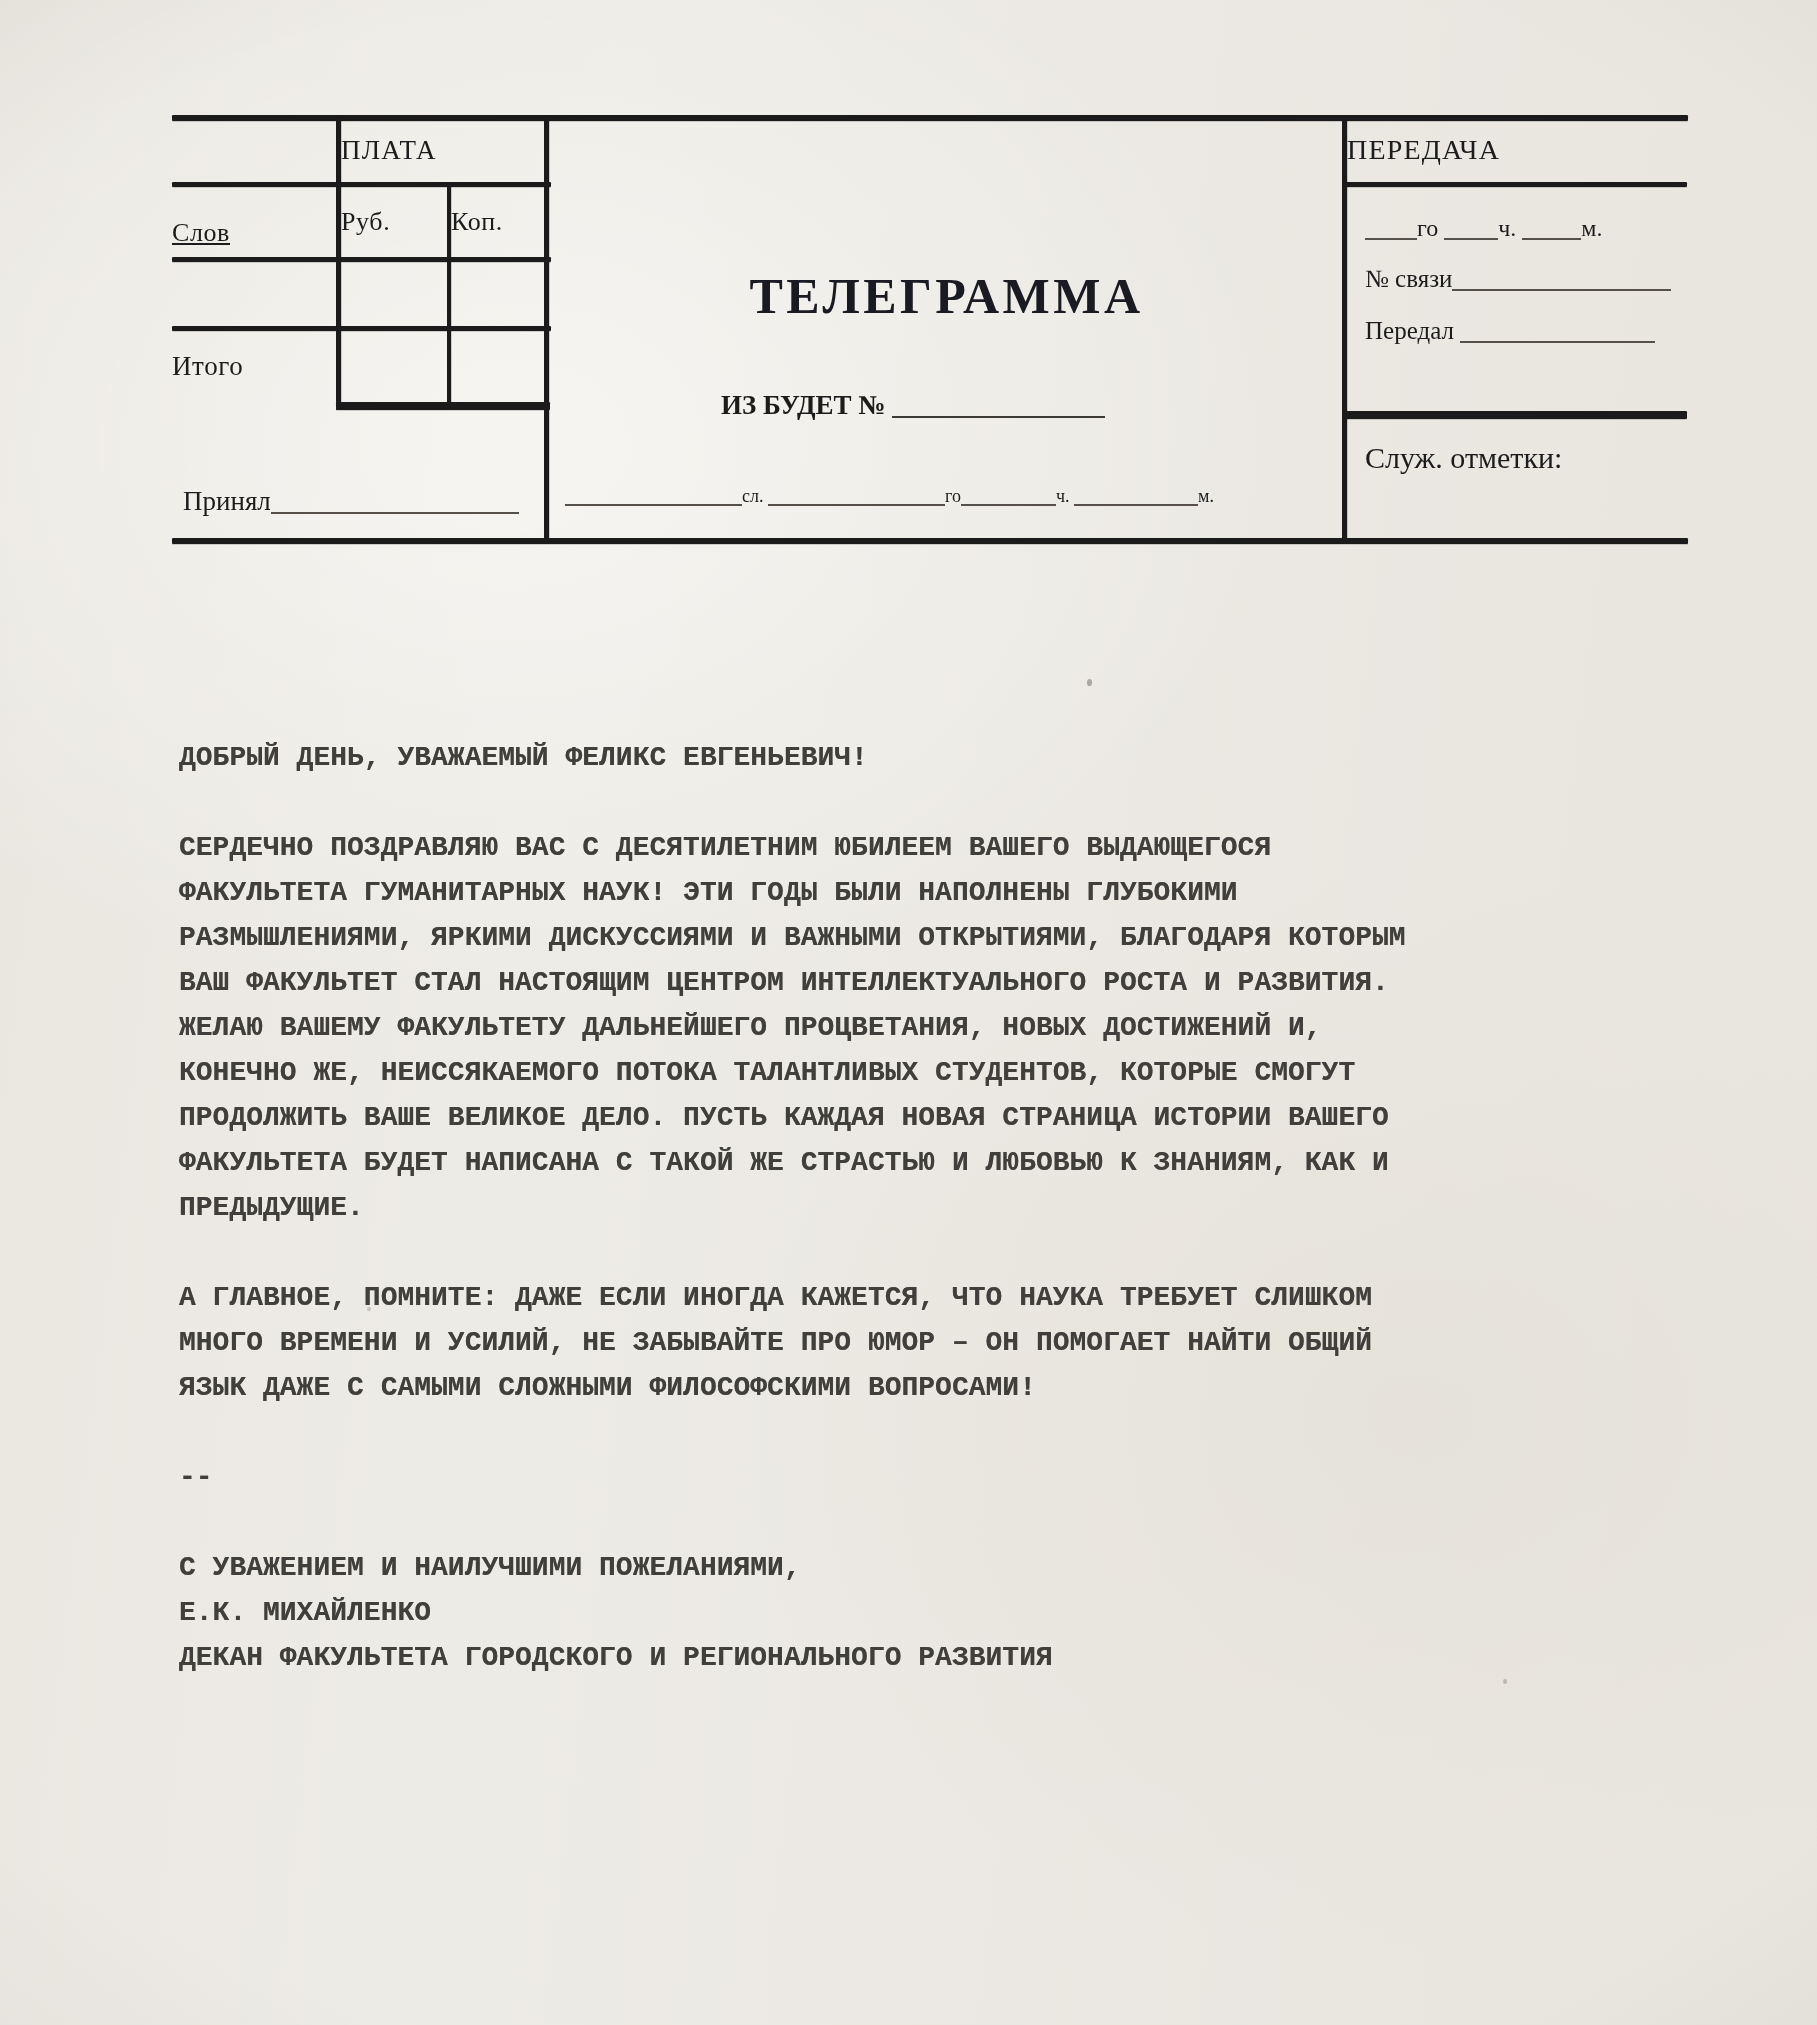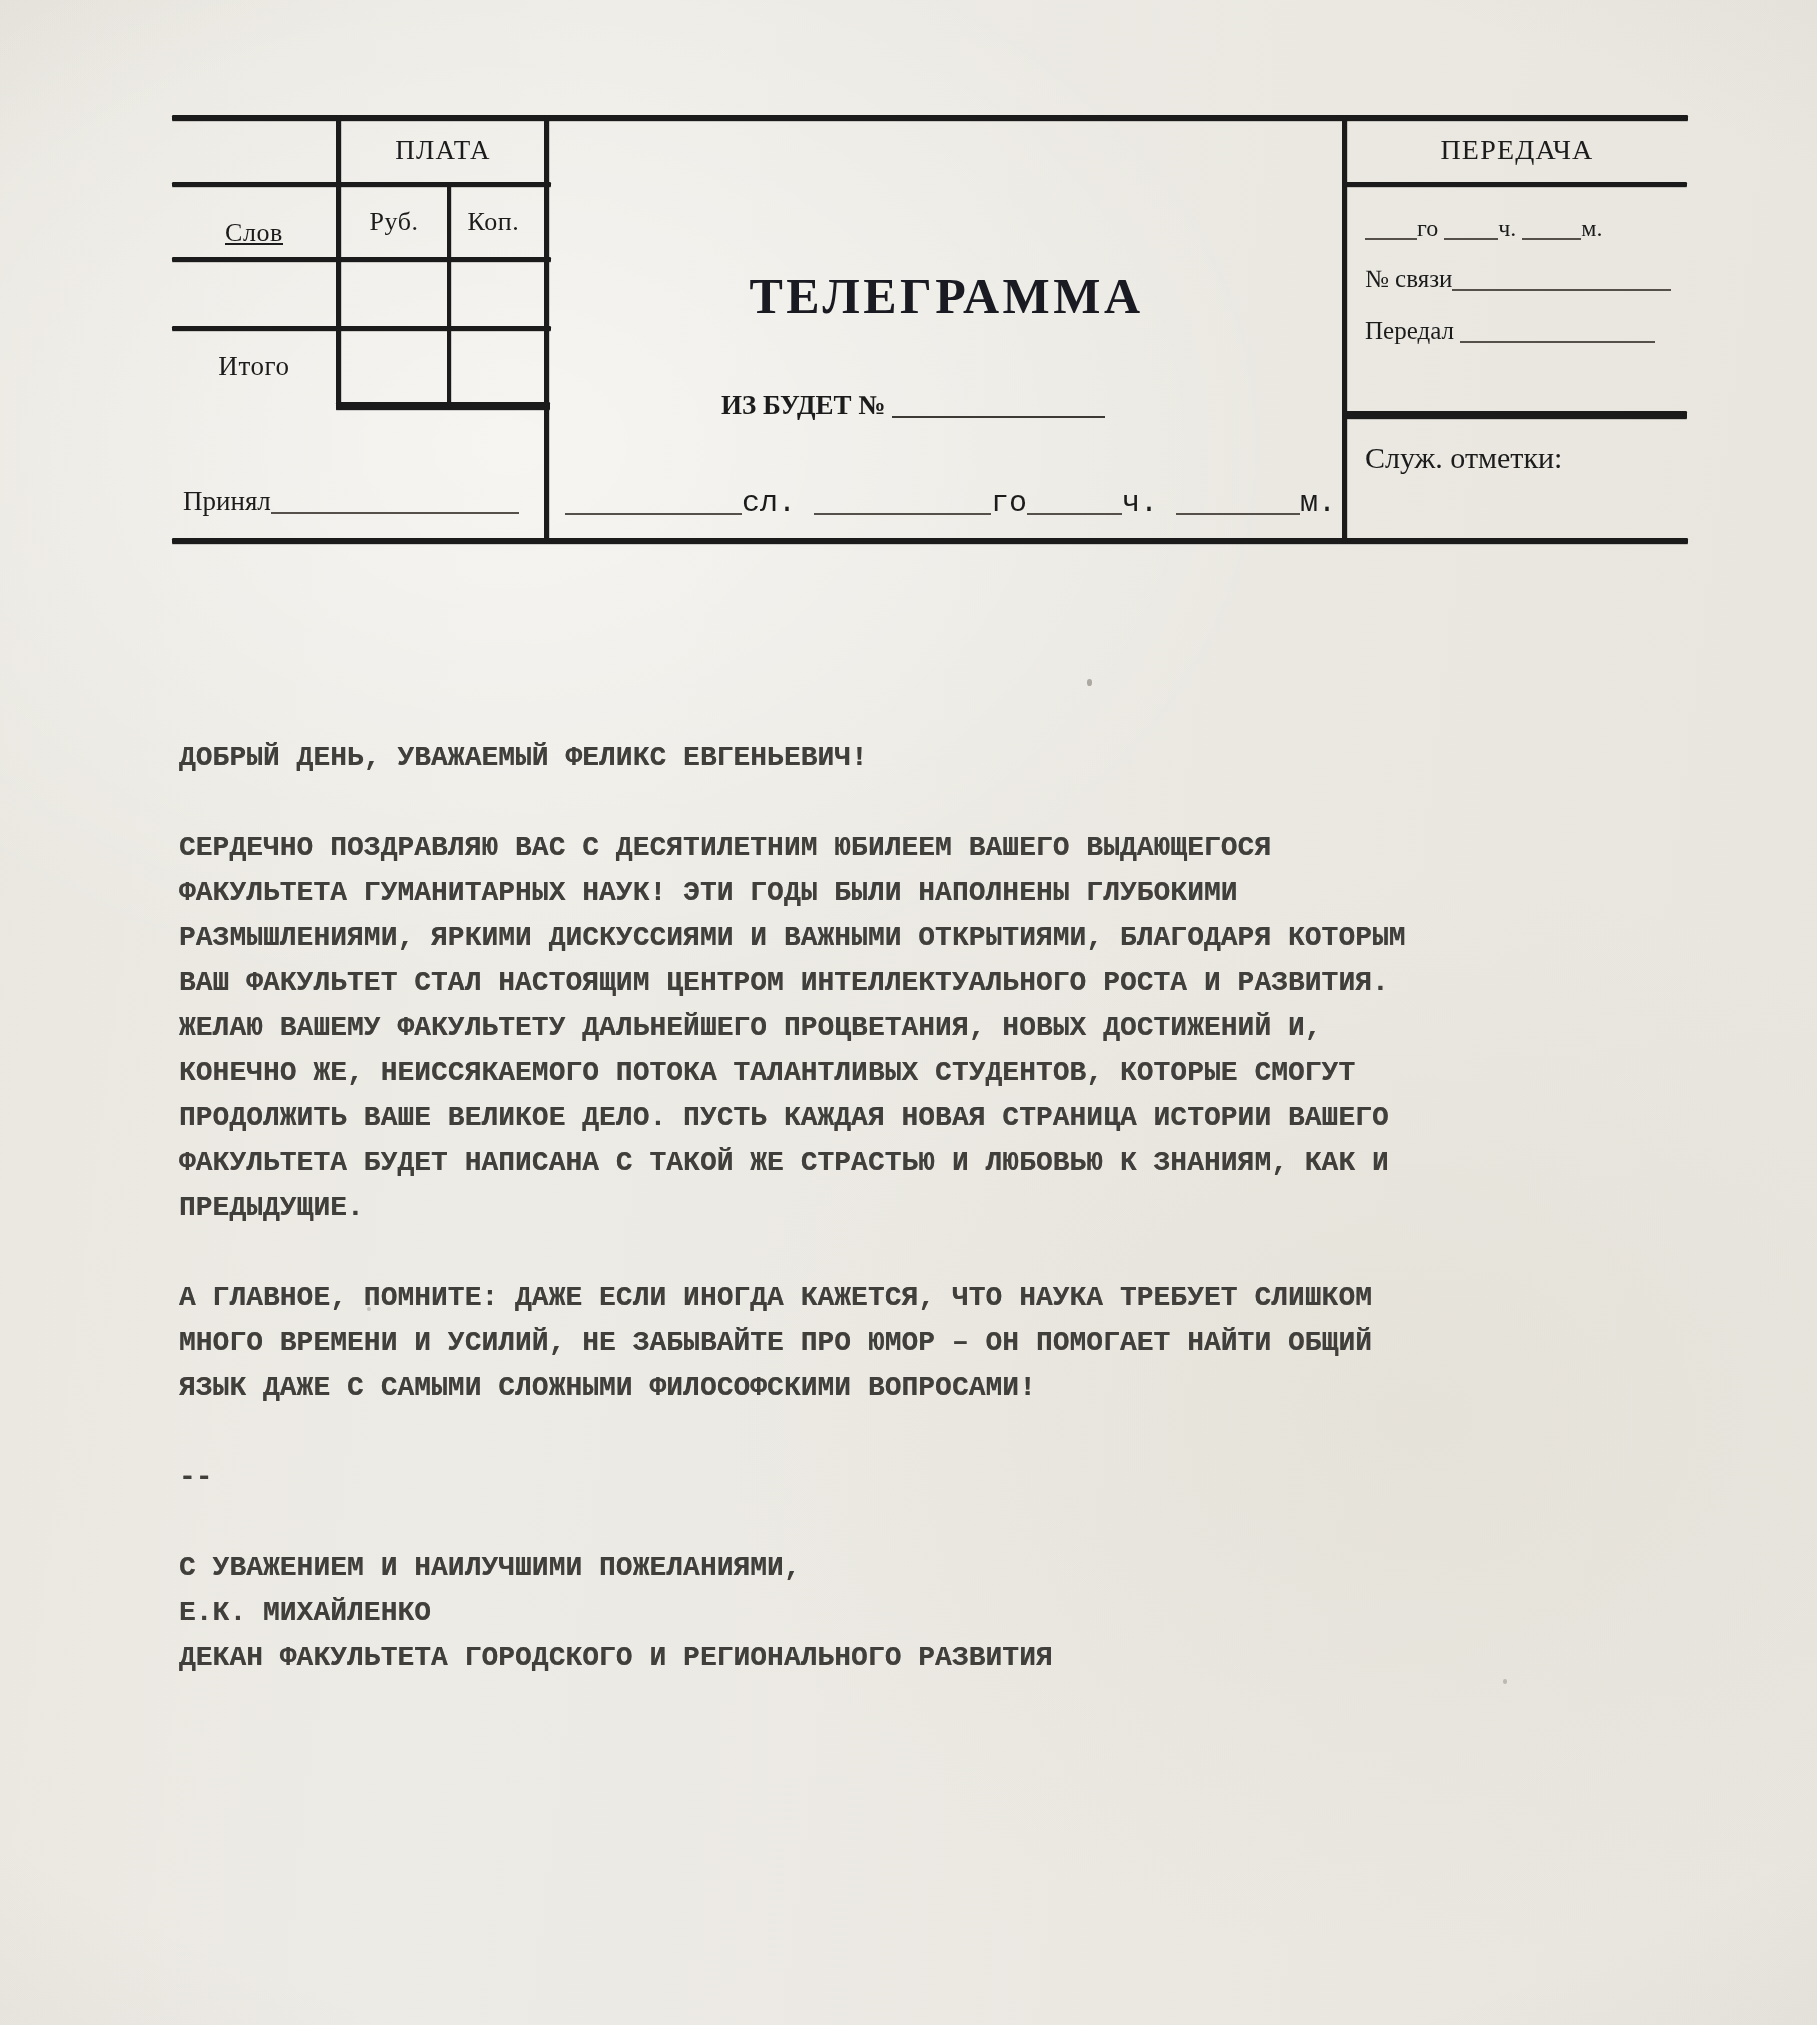--- a/index.html
+++ b/index.html
@@ -15,21 +15,21 @@
       radial-gradient(ellipse 1065px 828px at 78% 70%, rgba(226,222,212,0.55), rgba(226,222,212,0) 65%),
       radial-gradient(ellipse 2012px 1538px at 50% 50%, rgba(0,0,0,0) 70%, rgba(120,115,105,0.12) 100%),
       linear-gradient(97deg, rgba(222,218,208,0.25) 0%, rgba(0,0,0,0) 30%, rgba(216,212,202,0.25) 100%);
     color:#1d1d1d;
   }
   
   .hline { position:absolute; background:#1b1b1b; border-radius:1.2px; box-shadow:0 0.6px 0.6px rgba(27,27,27,0.35); }
   .vline { position:absolute; background:#1b1b1b; border-radius:1.2px; box-shadow:0.6px 0 0.6px rgba(27,27,27,0.3); }
   
   .cell-label {
-    position:absolute; display:flex; align-items:center; justify-content:center;
+    position:absolute; display:flex; align-items:center; 
     font-size:26px; letter-spacing:0.6px; color:#1c1c1c;
   }
   .row-line { position:absolute; white-space:nowrap; font-size:25px; color:#1c1c1c; }
   .blank {
     display:inline-block; height:1.2px; border-bottom:2.4px solid #55504a;
     position:relative; top:3.5px;
   }
   .blank.dark { border-bottom-color:#3d3a36; }
   .title-telegram {
     position:absolute; left:547px; top:267px; width:799px;
@@ -89,21 +89,21 @@
   <div class="row-line" style="left:183px; top:486px; font-size:27px;">
     <span>Принял</span><span class="blank" style="width:248px;"></span>
   </div>
 
   <div class="title-telegram">ТЕЛЕГРАММА</div>
 
   <div class="row-line origin-row" style="left:721px; top:390px;">
     <span>ИЗ БУДЕТ №</span>&nbsp;<span class="blank dark" style="width:213px;"></span>
   </div>
 
-  <div class="row-line" style="left:565px; top:486px; font-size:30px;font-family:Liberation Mono, monospace;">
+  <div class="row-line" style="left:565px; top:486px; font-size:18px;">
     <span class="blank" style="width:177px;"></span><span>сл.</span>
     <span class="blank" style="width:177px;"></span><span>го</span><span class="blank" style="width:95px;"></span><span>ч.</span>
     <span class="blank" style="width:124px;"></span><span>м.</span>
   </div>
 
   <div class="cell-label transmission-title" style="left:1347px; top:120px; width:340px; height:59px;">
     <span>ПЕРЕДАЧА</span>
   </div>
 
   <div class="row-line" style="left:1365px; top:215px; font-size:24px;">

